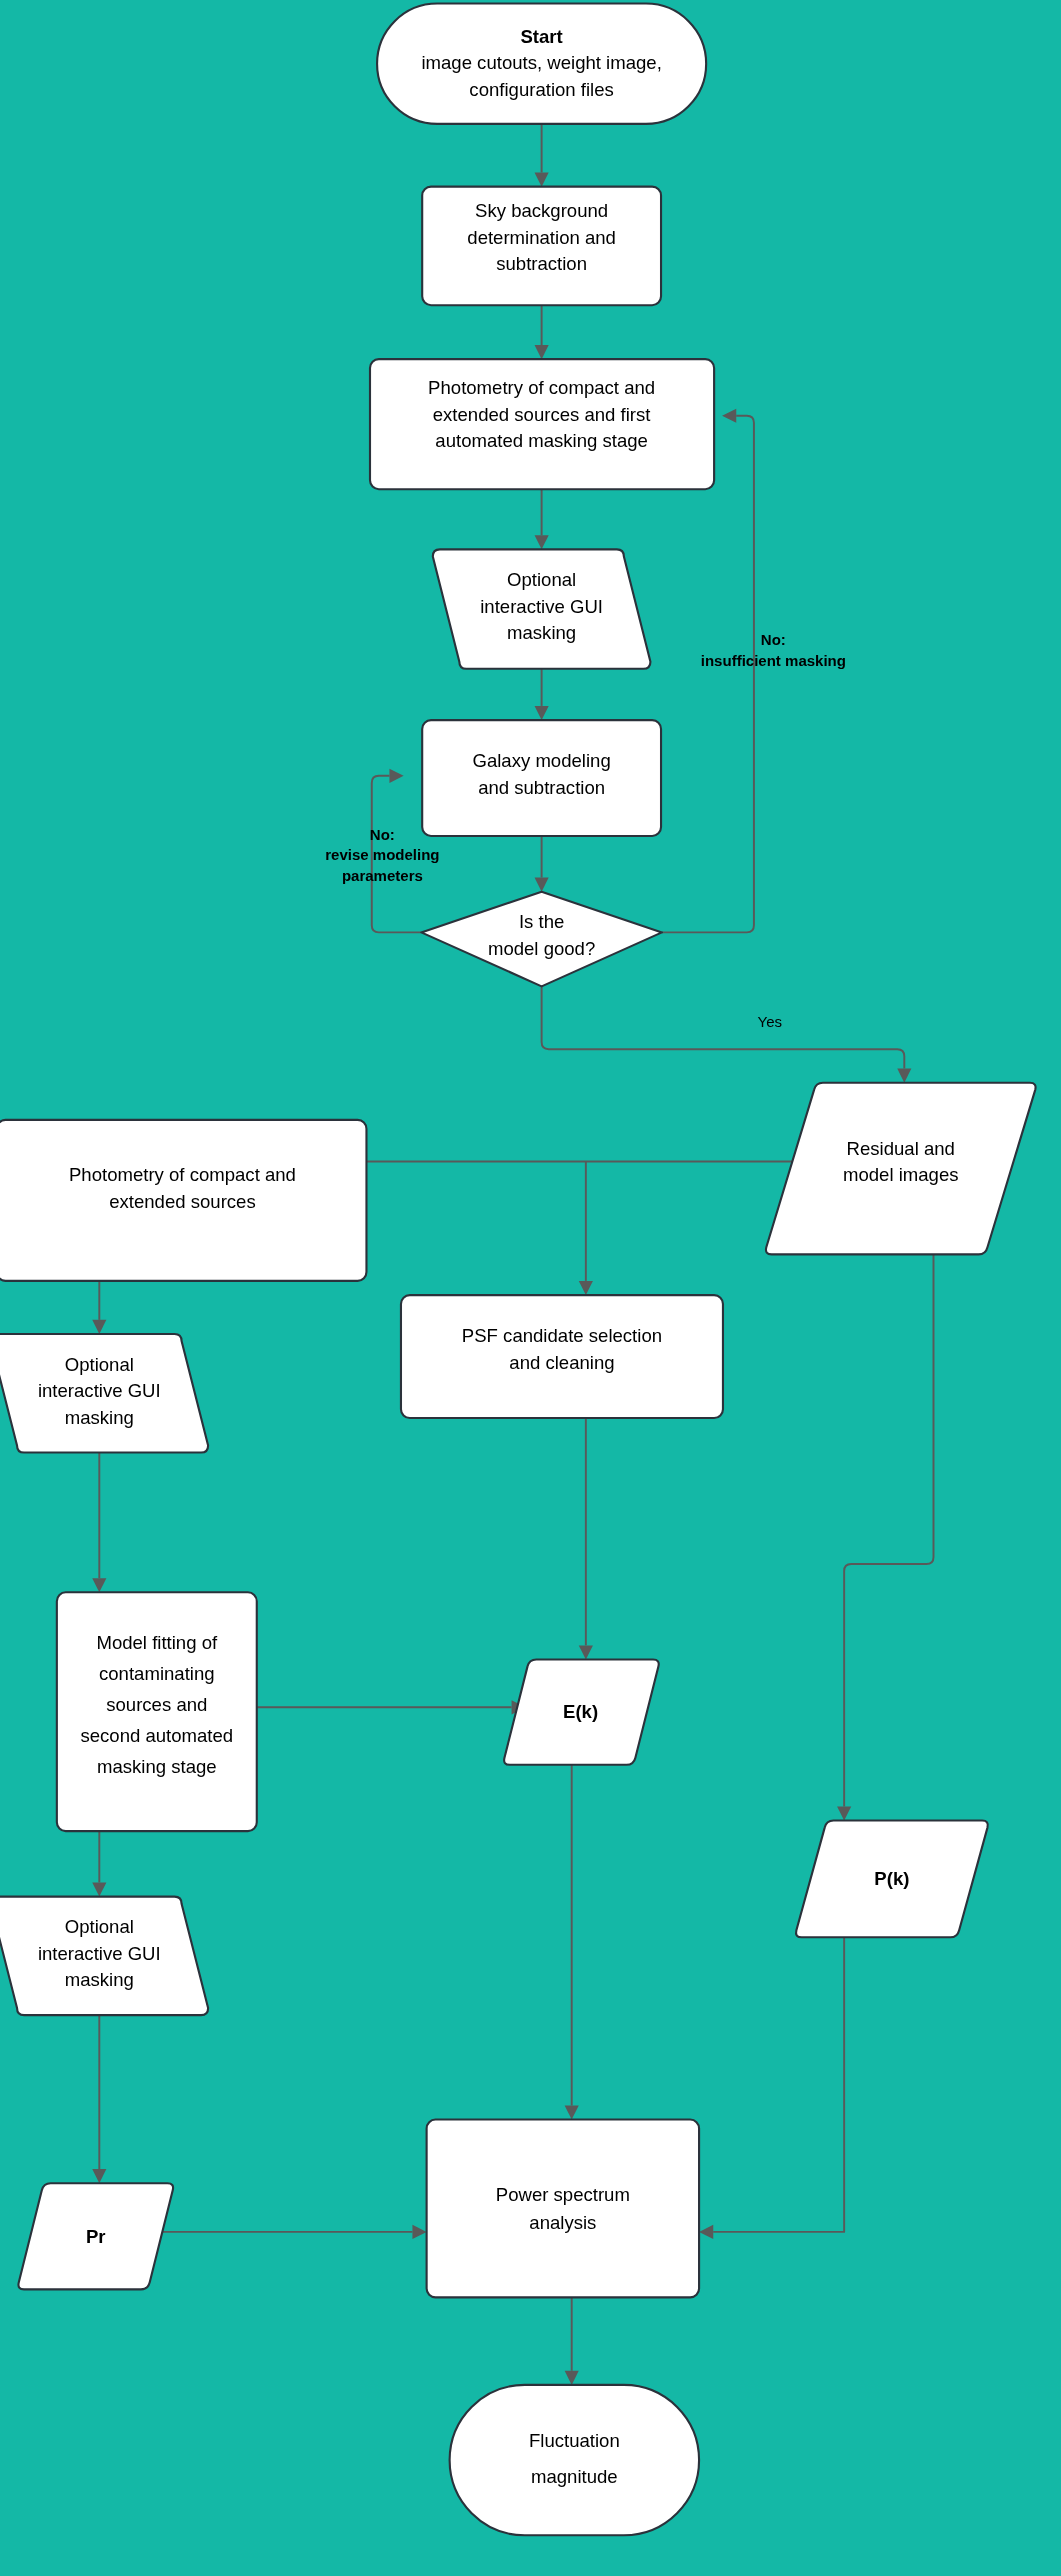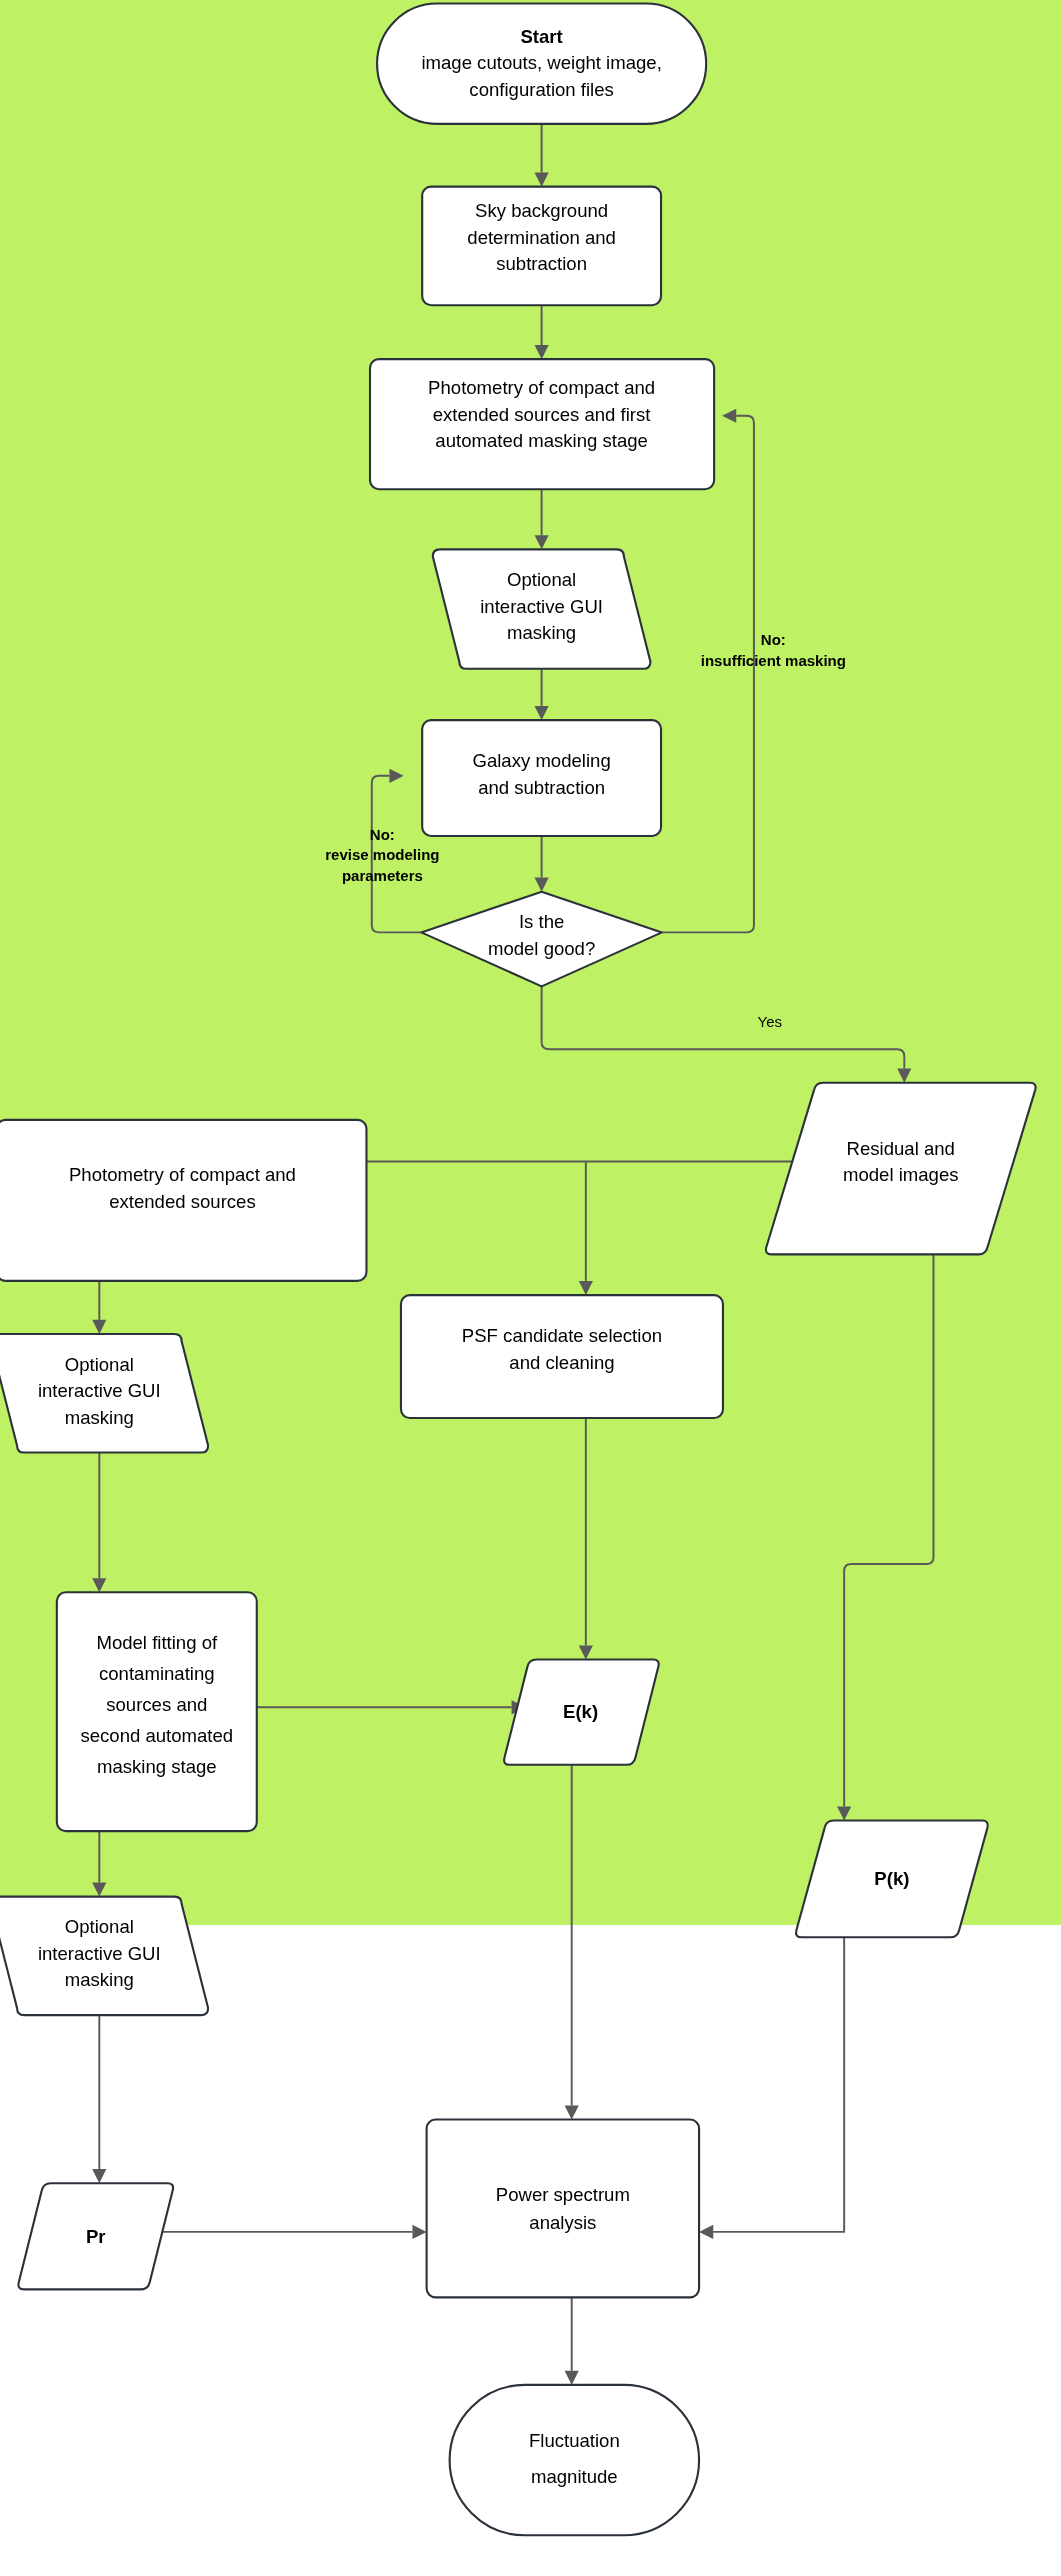--- a/index.html
+++ b/index.html
@@ -9,22 +9,22 @@
   }
   body {
     width: 1062px;
     height: 2576px;
     font-family: "Liberation Sans", sans-serif;
     overflow: hidden;
   }
   #flowchart-root {
     position: relative;
     width: 1062px;
-    height: 1925px;
-    background: #bef264;
+    height: 2576px;
+    background: #14b8a6;
   }
   svg.diagram {
     display: block;
     width: 1062px;
     height: 2576px;
   }
   .node-shape {
     fill: #ffffff;
     stroke: #2b323b;
     stroke-width: 2.4;

